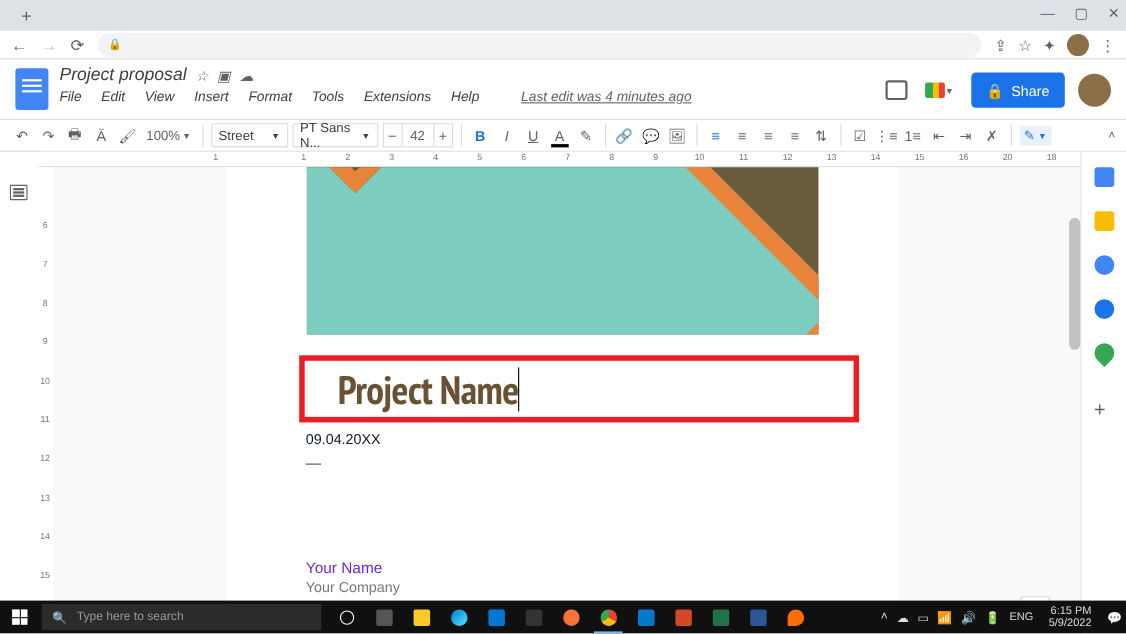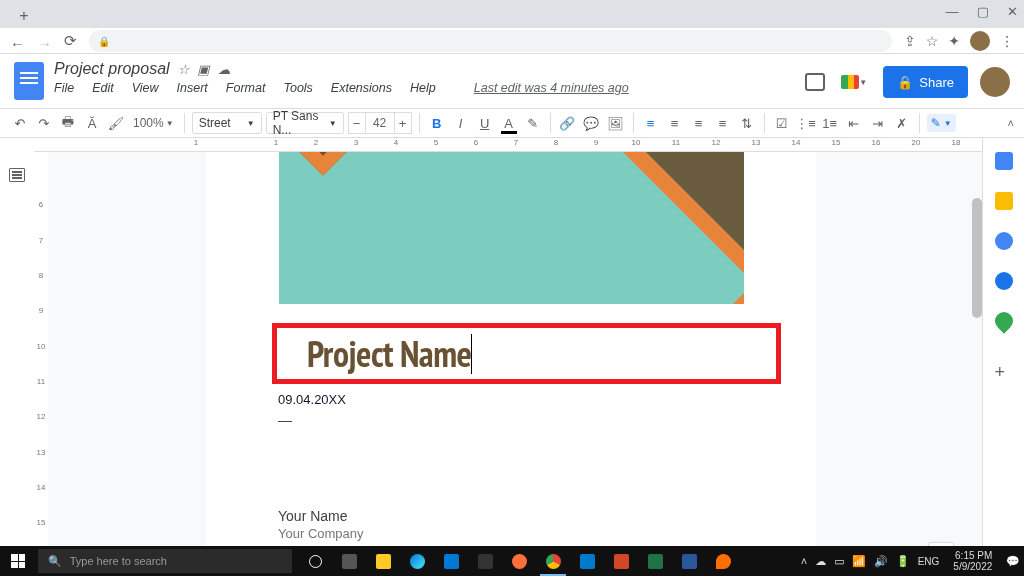--- a/index.html
+++ b/index.html
@@ -63,21 +63,21 @@
 .ruler-v span { height:40px; display:flex; align-items:center; }
 .page { position:absolute; left:172px; top:14px; width:610px; background:#fff; bottom:0; }
 .header-img { position:absolute; left:73px; top:0; width:465px; height:152px; background:#6b5b3e; overflow:hidden; }
 .header-img::before { content:''; position:absolute; left:-60px; top:-100px; width:430px; height:430px; background:#7dccc0; transform:rotate(45deg); border:16px solid #e8833a; }
 .header-img::after { content:''; position:absolute; left:-90px; top:-300px; width:240px; height:240px; background:#695233; transform:rotate(45deg); border:14px solid #e8833a; }
 .redbox { position:absolute; left:38px; top:171px; width:509px; height:61px; border:5px solid #ed1c24; display:flex; align-items:center; padding-left:30px;margin-left:28px; }
 .pname { font:700 36px/1 'PT Sans Narrow',Arial; color:#695233; letter-spacing:-0.5px; }
 .cursor { display:inline-block; width:1px; height:40px; background:#000; vertical-align:middle; }
 .date-line { position:absolute; left:72px; top:240px; font-size:13px; color:#0f172a; }
 .dash { position:absolute; left:72px; top:260px; font-size:14px; color:#444; }
-.yn { position:absolute; left:72px; top:356px; font-size:14px; color:#404040; font-weight:500; }
+.yn { position:absolute; left:72px; top:356px; font-size:14px; color:#6d28d9; font-weight:500; }
 .yc { position:absolute; left:72px; top:374px; font-size:13px; color:#777; }
 .ys { position:absolute; left:72px; top:392px; font-size:13px; color:#777; }
 .explore { position:absolute; right:28px; bottom:8px; width:26px; height:26px; background:#fff; border:1px solid #dadce0; border-radius:3px; display:flex; align-items:center; justify-content:center; color:#5f6368; box-shadow:0 1px 3px rgba(0,0,0,0.1); }
 .scroll-v { position:absolute; right:0; top:60px; width:10px; height:120px; background:#c1c1c1; border-radius:5px; }
 .scroll-h { position:absolute; right:4px; bottom:2px; color:#888; font-size:14px; }
 .side-panel { width:42px; background:#fff; border-left:1px solid #dadce0; display:flex; flex-direction:column; align-items:center; padding-top:14px; gap:22px; }
 .sp { width:18px; height:18px; border-radius:3px; }
 .sp.cal { background:#4285f4; }
 .sp.keep { background:#fbbc04; }
 .sp.task { background:#4285f4; border-radius:50%; }

